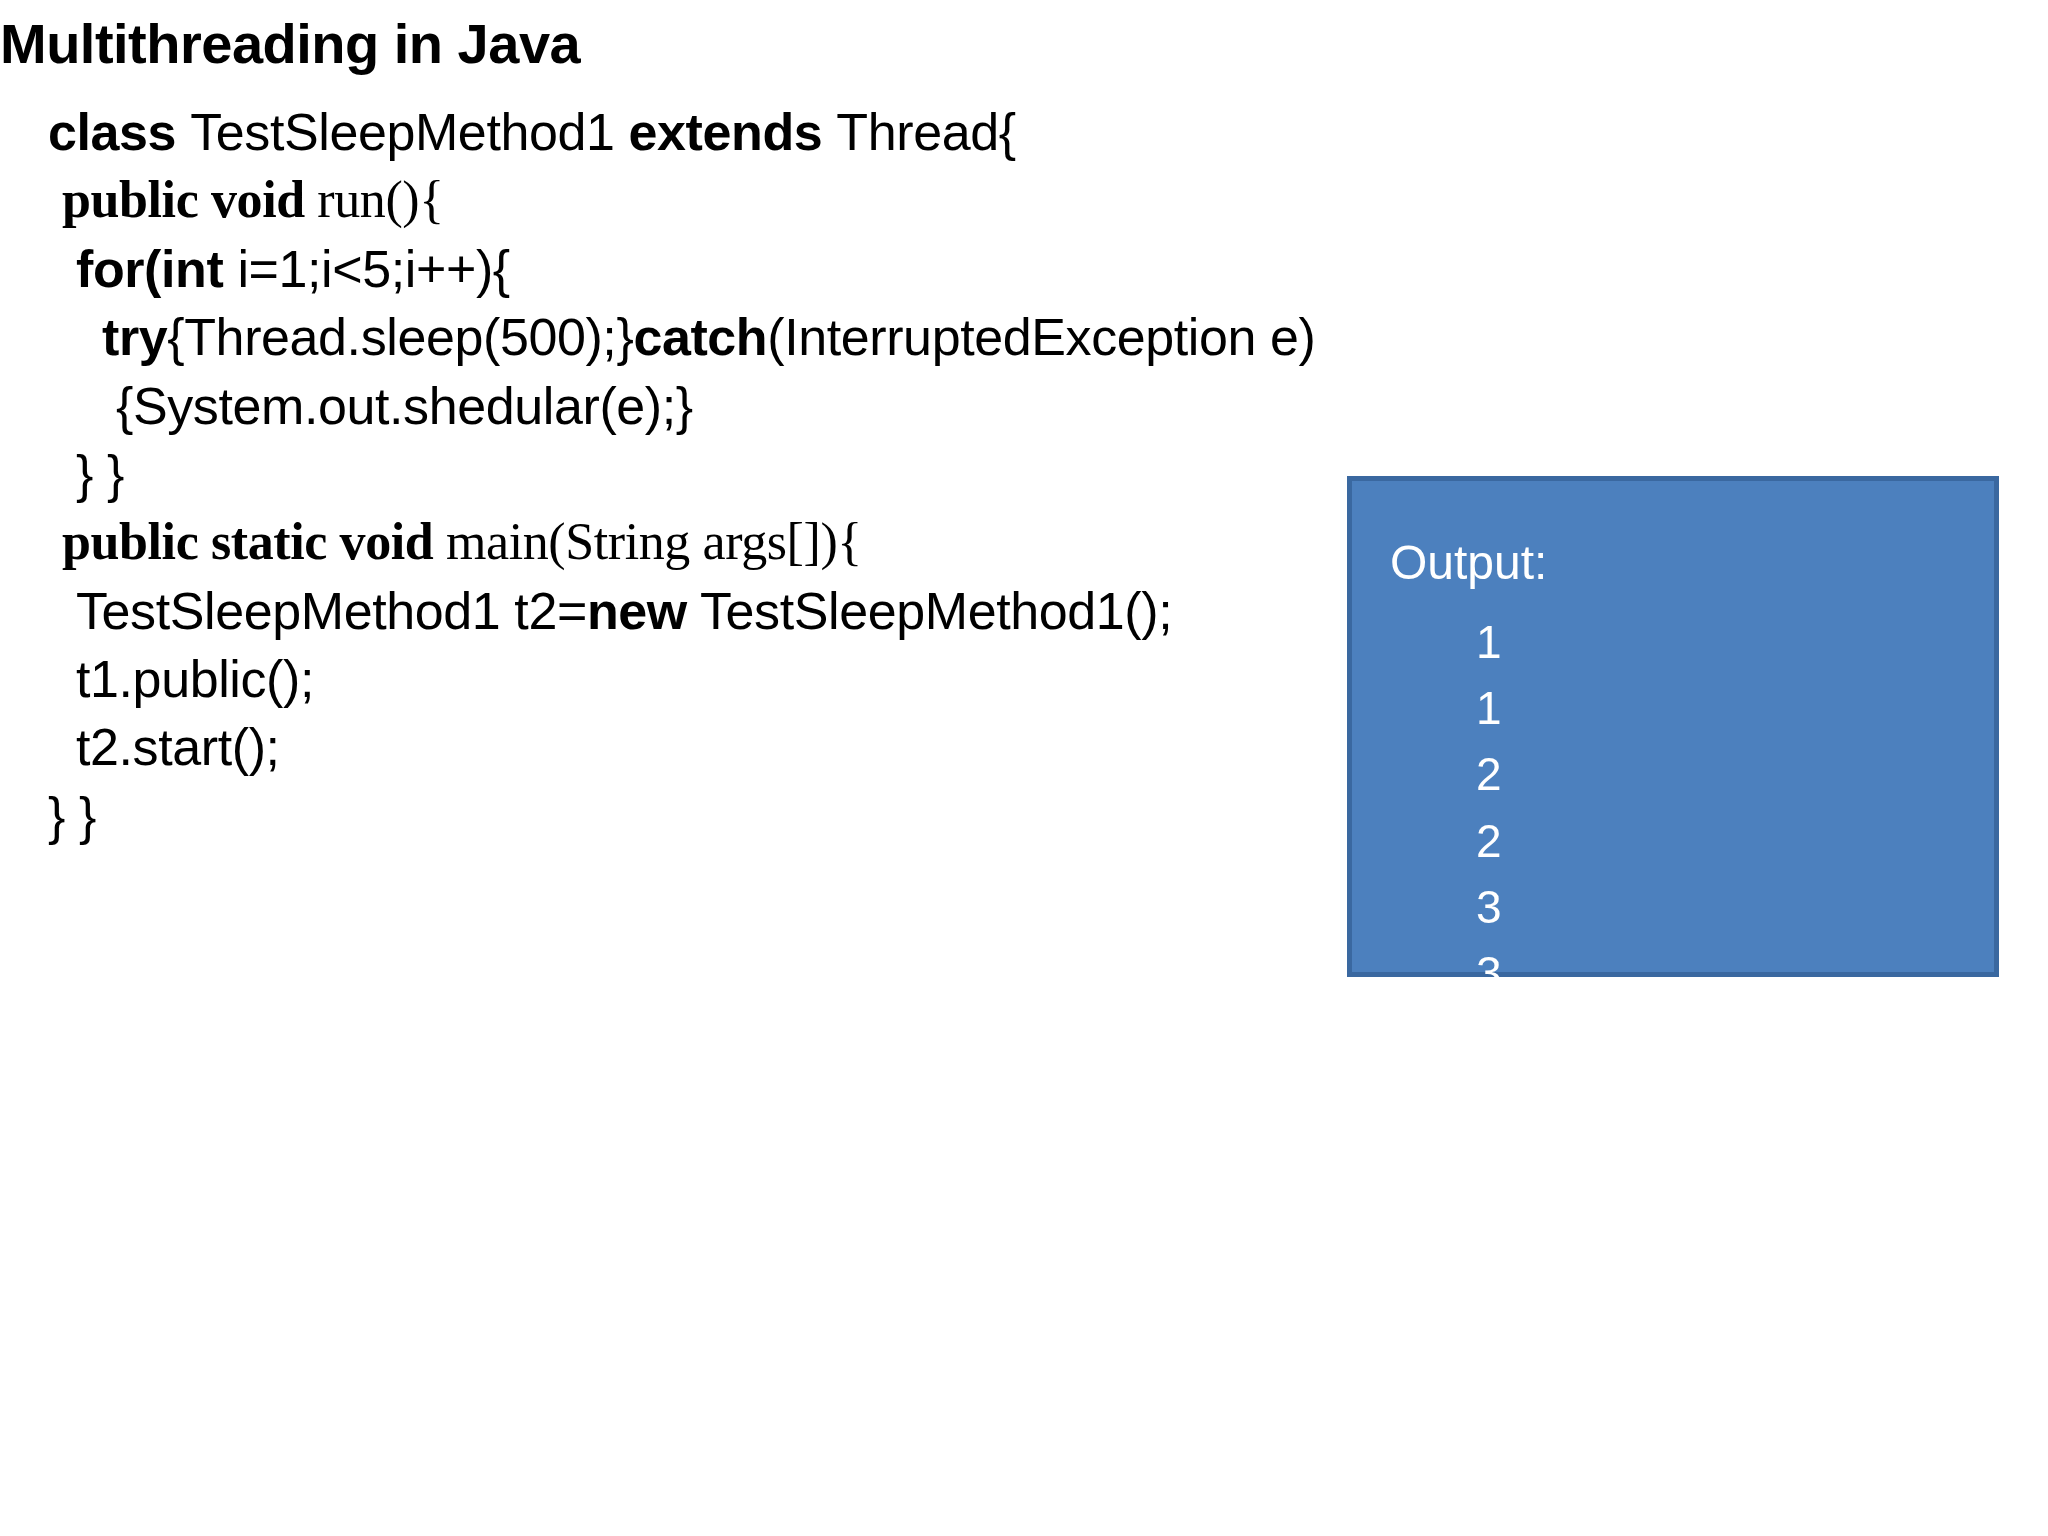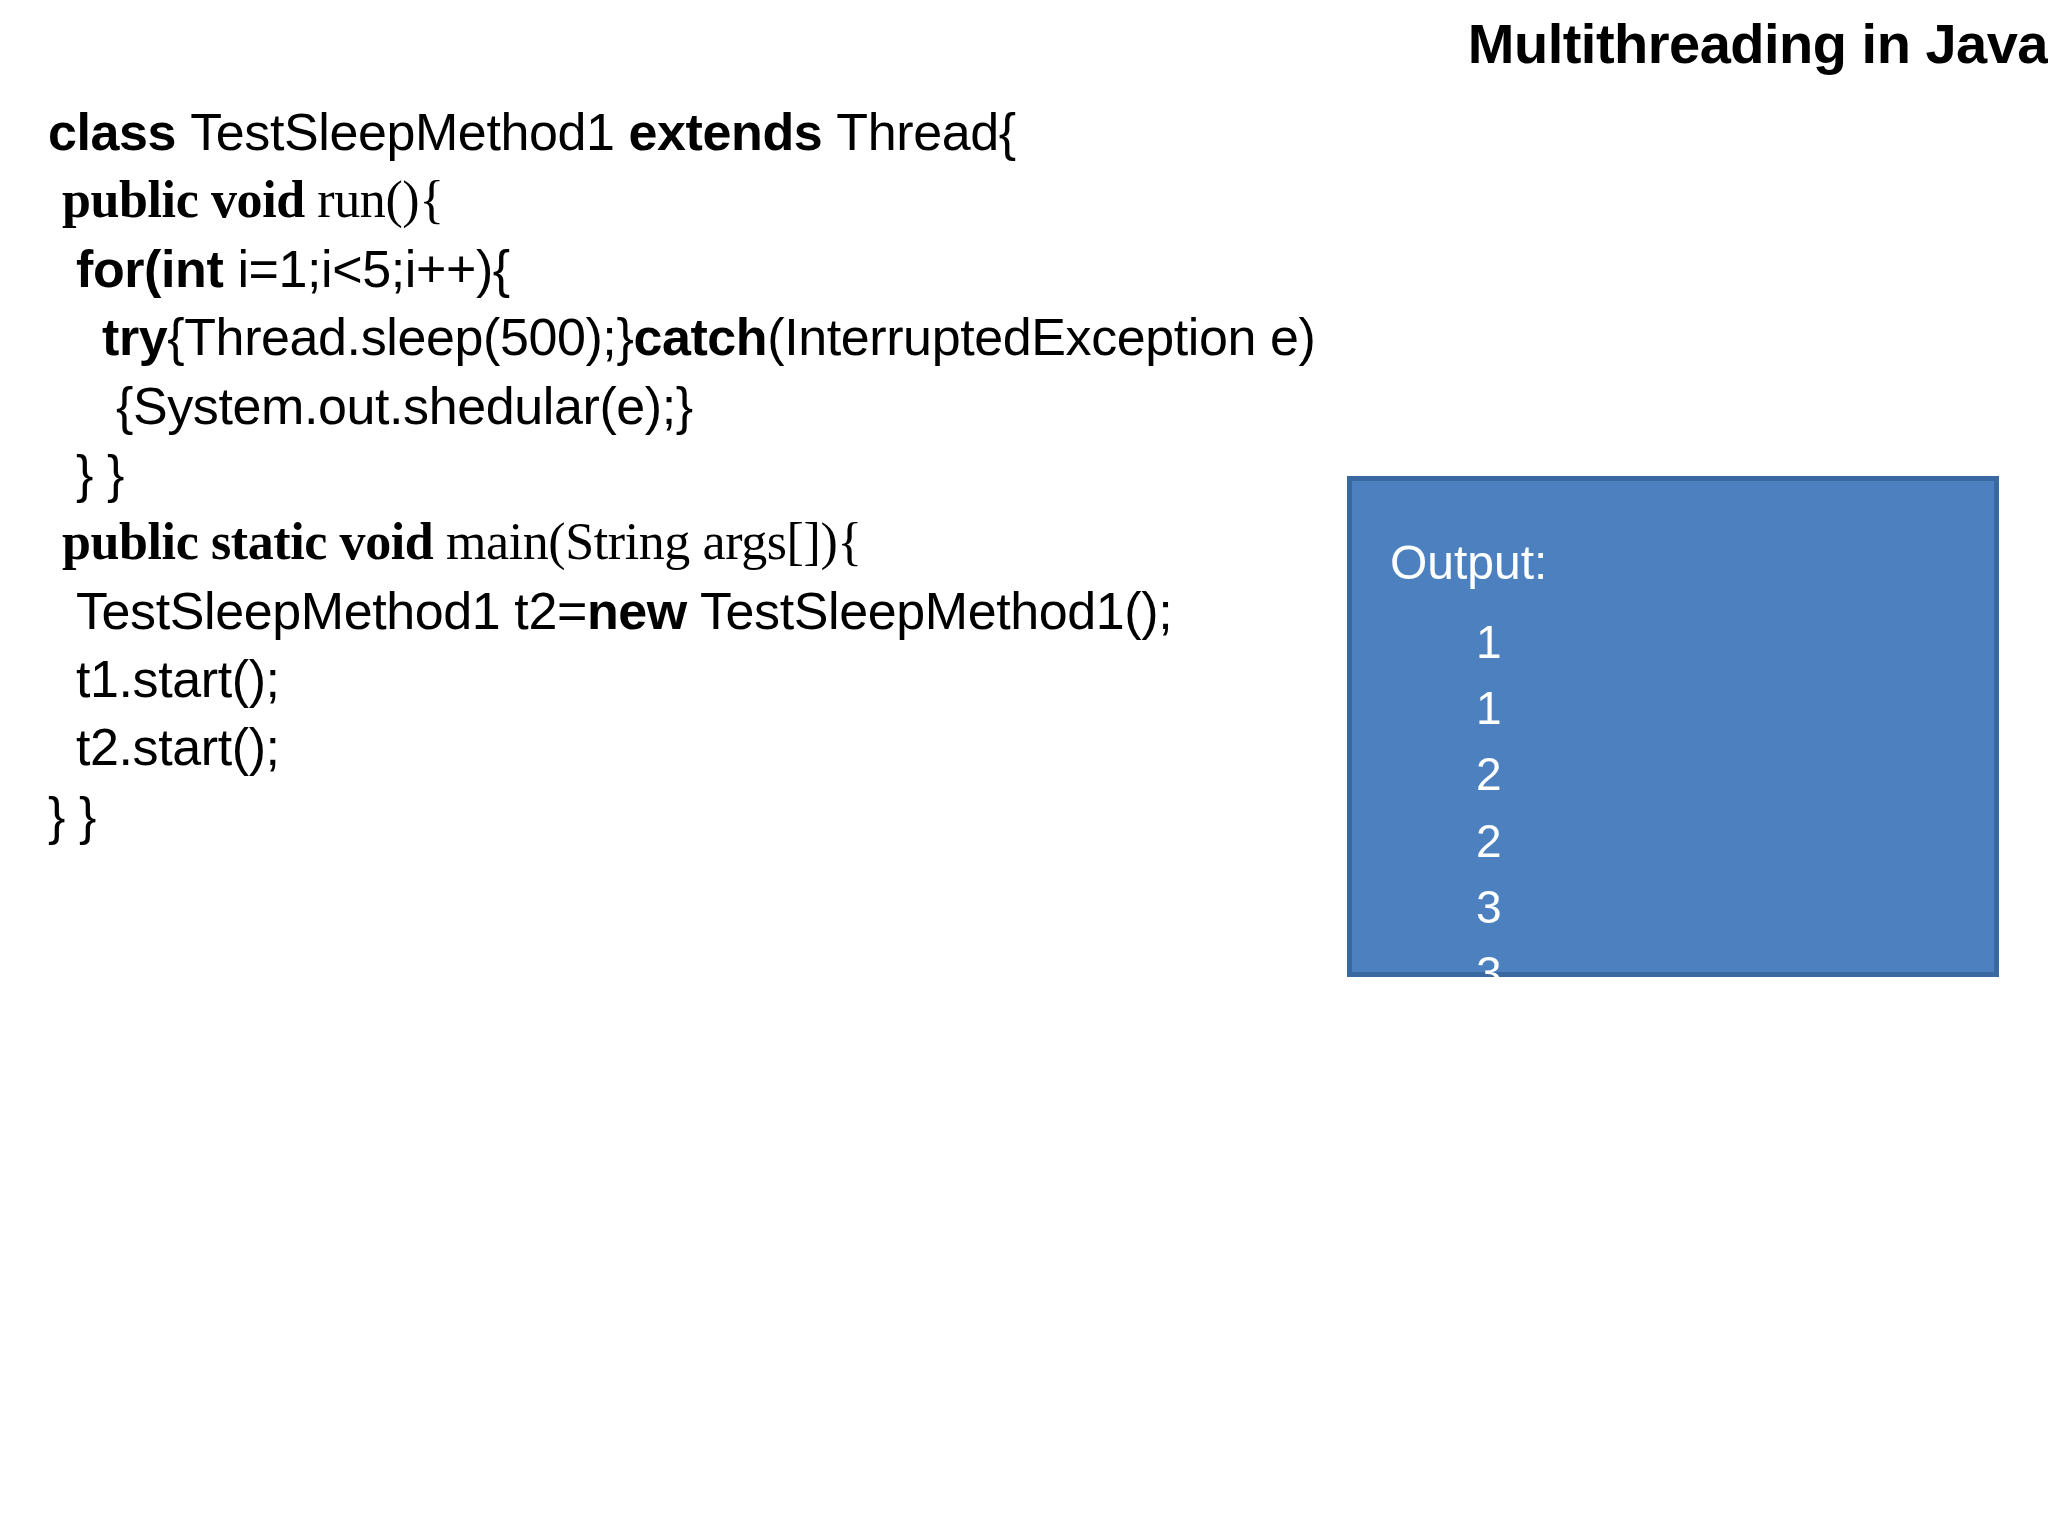--- a/index.html
+++ b/index.html
@@ -17,21 +17,21 @@
     background: #ffffff;
     overflow: hidden;
   }
 
   
   .slide-title {
     position: absolute;
     top: 12px;
     left: 0;
     width: 2048px;
-    text-align: right;
+    text-align: left;
     font-size: 56px;
     font-weight: bold;
     color: #000000;
     letter-spacing: -0.5px;
     line-height: 1.15;
   }
 
   
   .code-block {
     position: absolute;
@@ -110,21 +110,21 @@
 
   <div class="code-block">
       <div class="code-line ind0"><span class="b">class </span><span class="r">TestSleepMethod1 </span><span class="b">extends </span><span class="r">Thread{</span></div>
       <div class="code-line ind1"><span class="b">public void </span><span class="r">run(){</span></div>
       <div class="code-line ind2"><span class="b">for(</span><span class="b">int</span><span class="r"> i=1;i&lt;5;i++){</span></div>
       <div class="code-line ind3"><span class="b">try</span><span class="r">{Thread.sleep(500);}</span><span class="b">catch</span><span class="r">(InterruptedException e)</span></div>
       <div class="code-line ind4"><span class="r">{System.out.shedular(e);}</span></div>
       <div class="code-line ind2"><span class="r">} }</span></div>
       <div class="code-line ind1"><span class="b">public static void </span><span class="r">main(String args[]){</span></div>
       <div class="code-line ind2"><span class="r">TestSleepMethod1 t2=</span><span class="b">new</span><span class="r"> TestSleepMethod1();</span></div>
-      <div class="code-line ind2"><span class="r">t1.start();</span></div>
+      <div class="code-line ind2"><span class="r">t1.public();</span></div>
       <div class="code-line ind2"><span class="r">t2.start();</span></div>
       <div class="code-line ind0"><span class="r">} }</span></div>
     </div>
 
   <div class="output-box">
     <div class="output-label">Output:</div>
     <div class="output-values">
         <div class="output-value">1</div>
         <div class="output-value">1</div>
         <div class="output-value">2</div>

